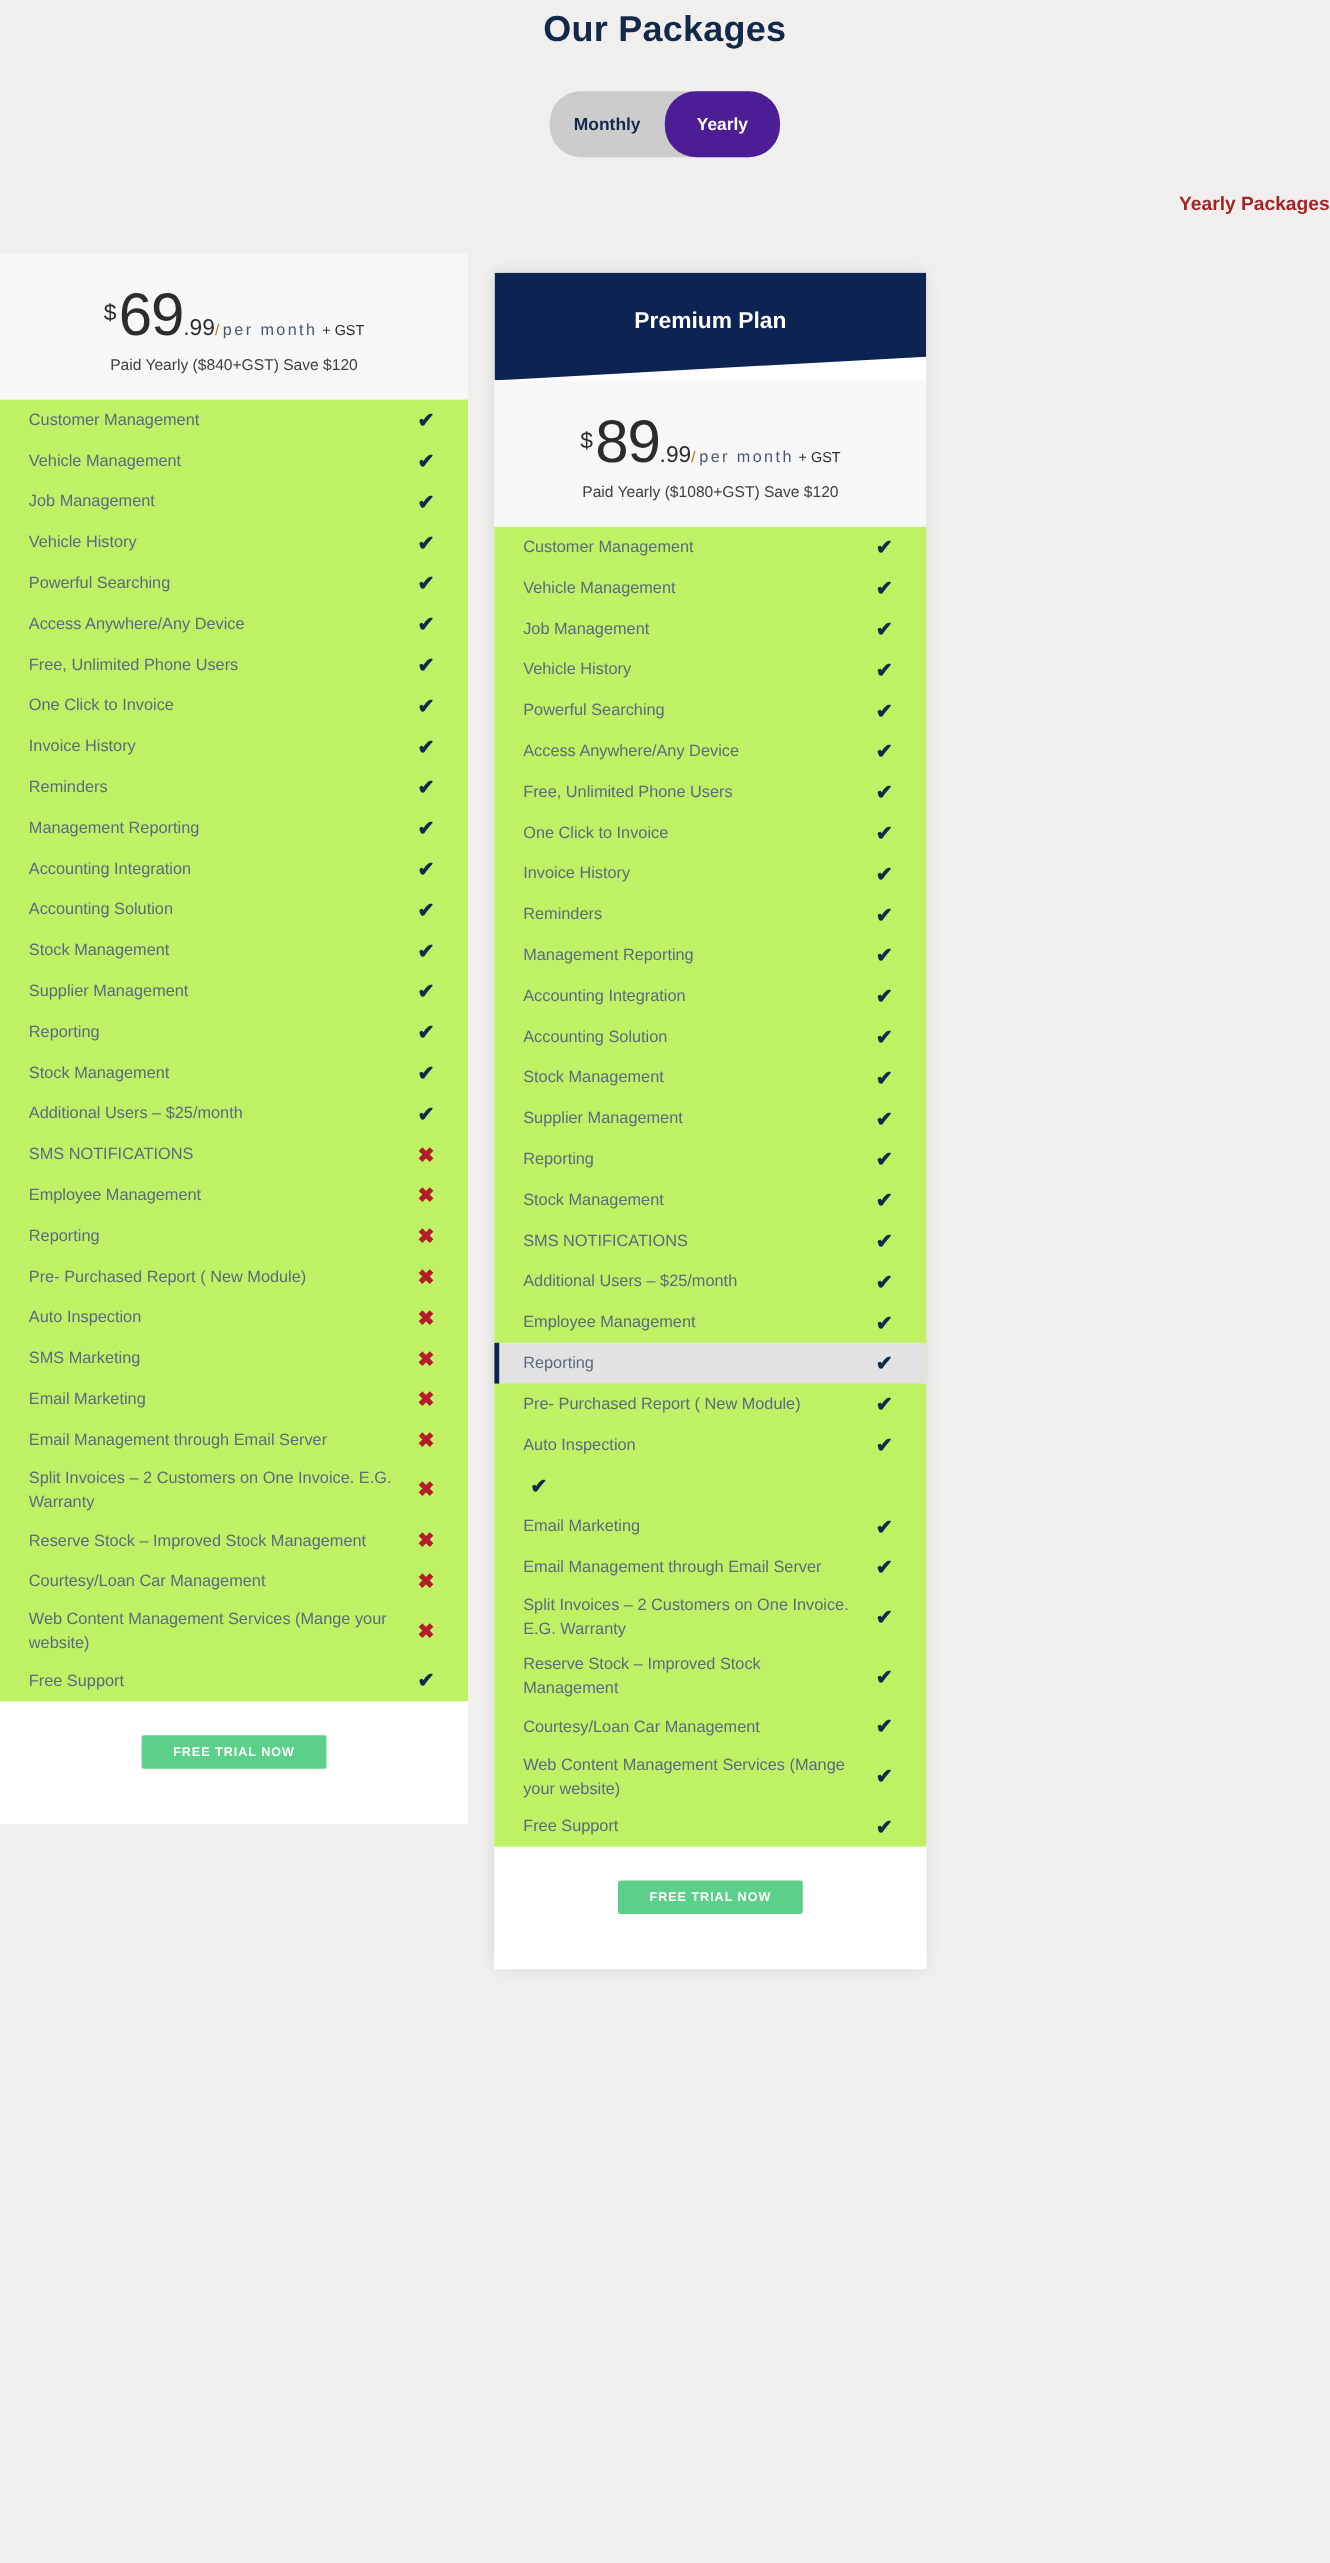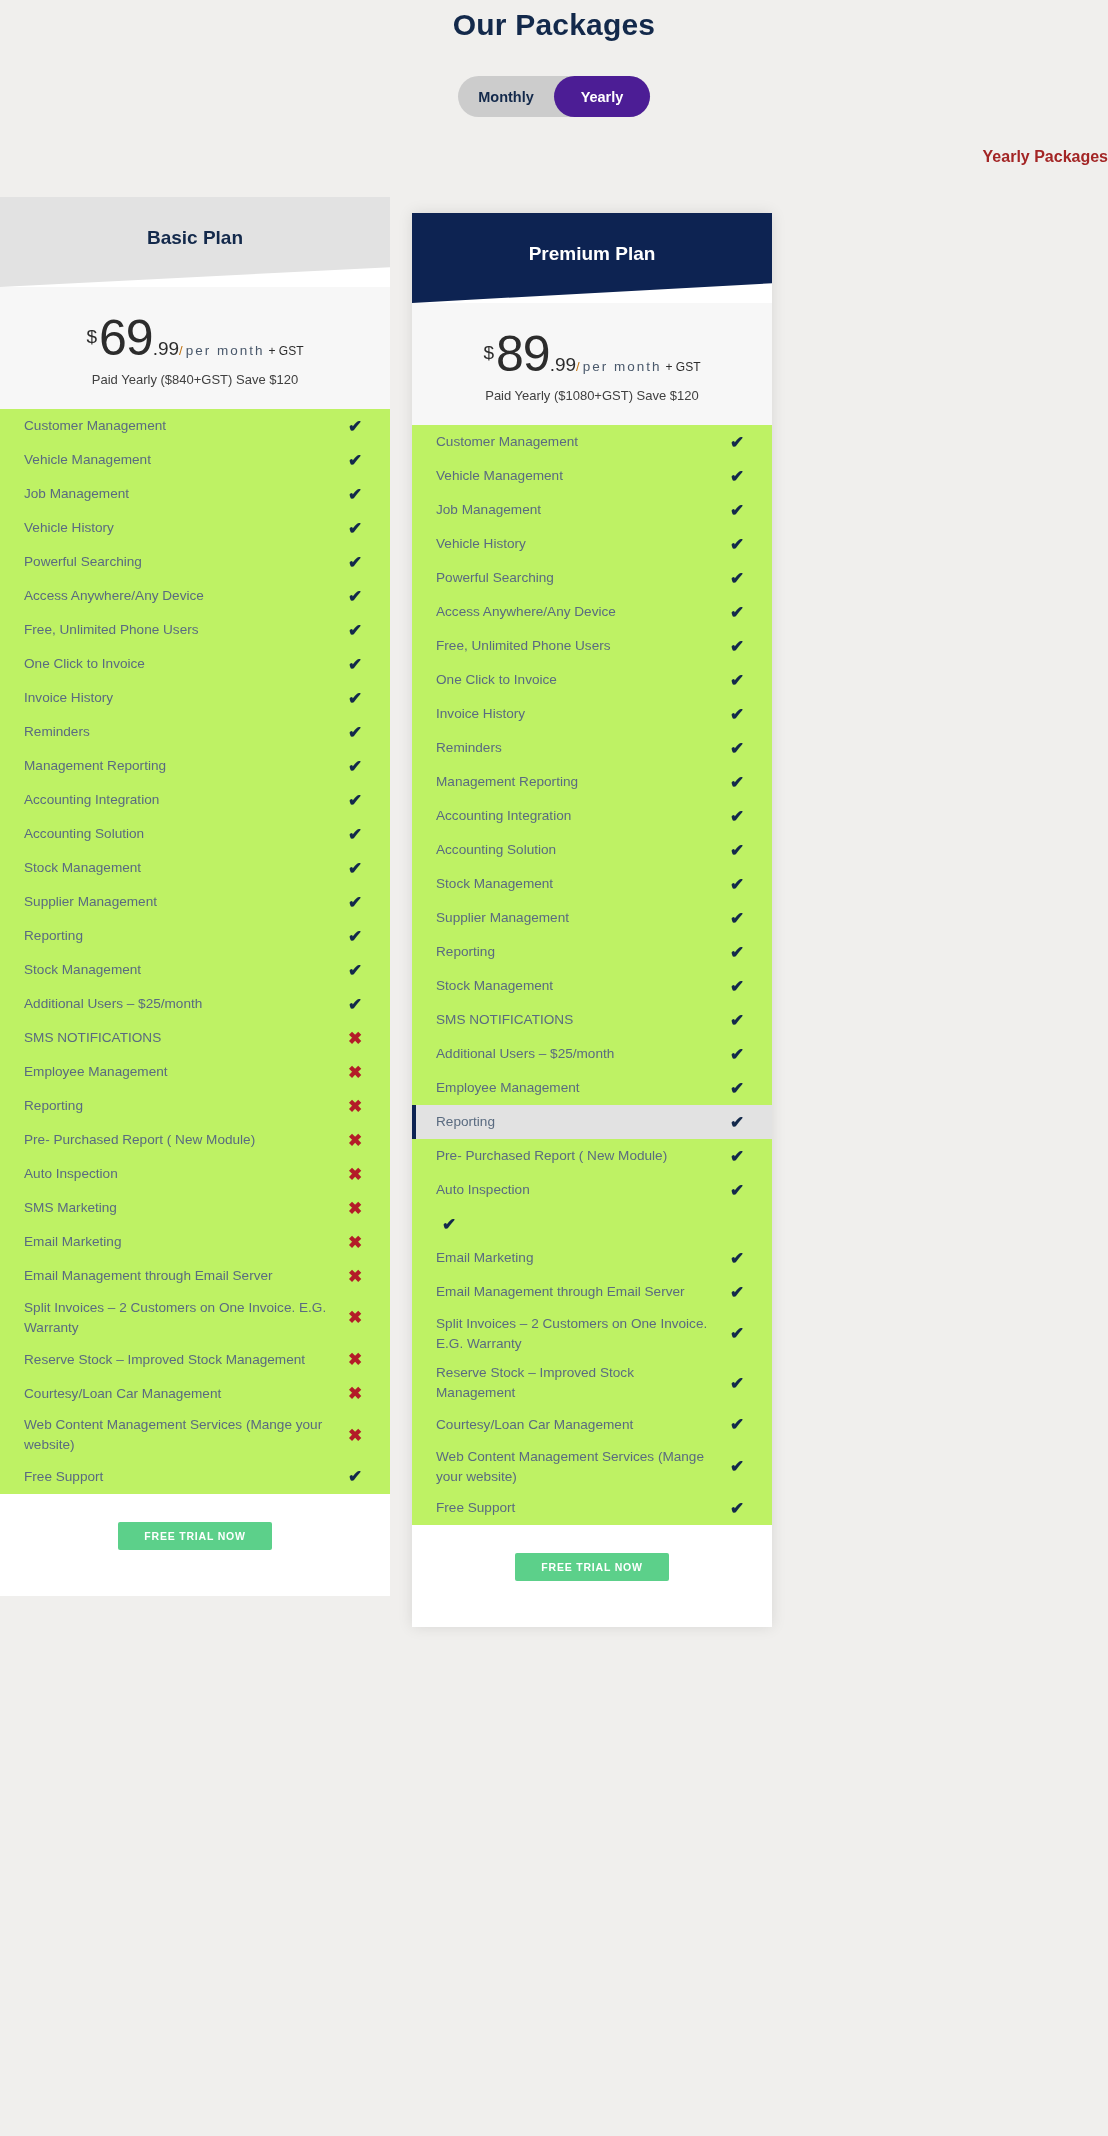--- a/index.html
+++ b/index.html
@@ -23,21 +23,21 @@
   .toggle-wrap {
     display: flex;
     justify-content: center;
     margin-top: 34px;
   }
   .toggle {
     display: flex;
     align-items: stretch;
     background: #cccccc;
     border-radius: 26px;
-    height: 41px;
+    height: 55px;
     width: 192px;
     position: relative;
   }
   .toggle-opt {
     flex: 1;
     display: flex;
     align-items: center;
     justify-content: center;
     font-size: 14.5px;
     font-weight: 600;
@@ -216,23 +216,20 @@
     <div class="toggle-opt inactive">Monthly</div>
     <div class="toggle-opt active">Yearly</div>
   </div>
 </div>
 
 <div class="sub-title">Yearly Packages</div>
 
 <div class="plans">
 
   <div class="plan plan-basic">
-    <div class="banner banner-basic">
-      <div class="banner-title">Basic Plan</div>
-    </div>
     <div class="price-block">
       <div class="price-line">
         <span class="cur">$</span>
         <span class="amount">69</span>
         <span class="cents">.99</span>
         <span class="slash">/</span>
         <span class="per">per month</span>
         <span class="gst">+ GST</span>
       </div>
       <div class="paid-note">Paid Yearly ($840+GST) Save $120</div>

